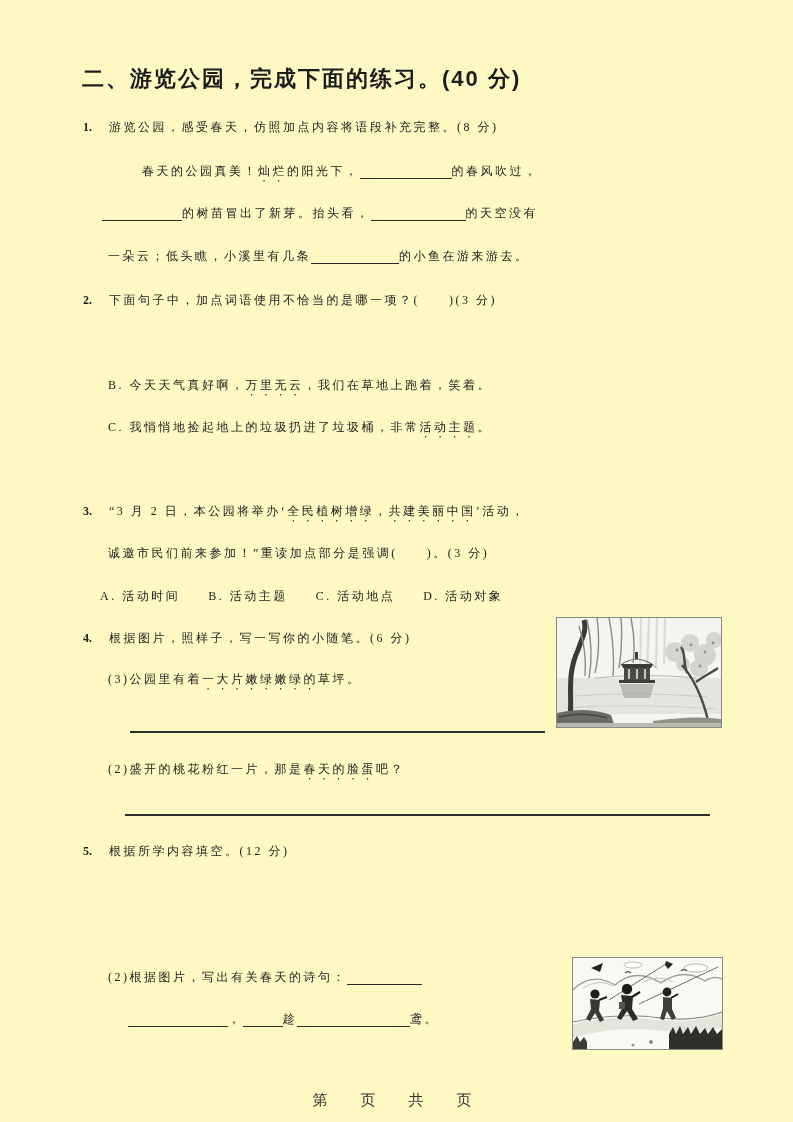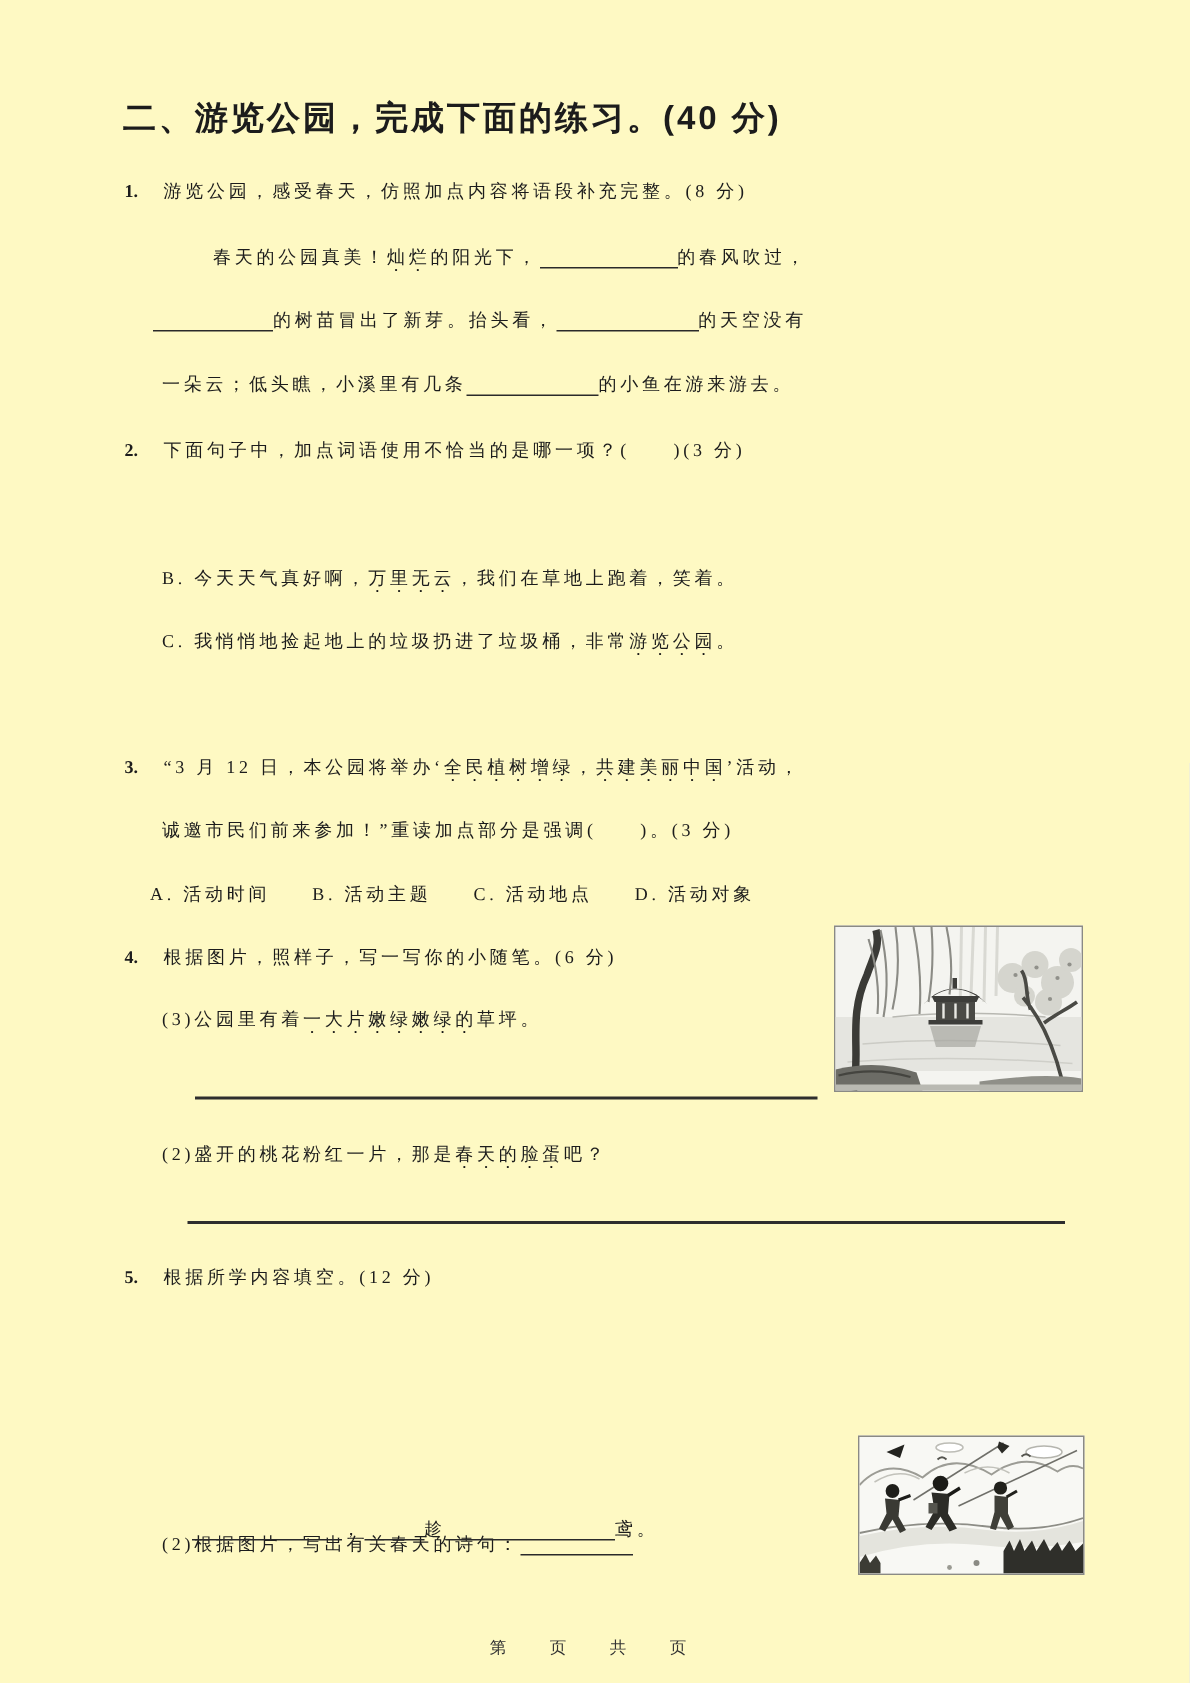--- a/index.html
+++ b/index.html
@@ -55,21 +55,21 @@
   .illus{
     position:absolute;
     border:1px solid #8a8a85;
     background:#f6f6f3;
     box-sizing:border-box;
   }
   .footer{
     position:absolute;
     width:100%;
     text-align:center;
-    font-size:11px;
+    font-size:15px;
     letter-spacing:9px;
     color:#333;
     font-family:"Liberation Sans","DejaVu Sans",sans-serif;
   }
 </style>
 </head>
 <body>
 
 <div class="page">
 
@@ -90,25 +90,25 @@
     <span>一朵云；低头瞧，小溪里有几条</span><span class="blank w88"></span><span>的小鱼在游来游去。</span>
   </div>
 
   <div class="line" style="top:285px;left:83px">
     <span class="qnum">2.</span><span>下面句子中，加点词语使用不恰当的是哪一项？(　　)(3 分)</span>
   </div>
   <div class="line" style="top:370px;left:108px">
     <span>B.</span>&nbsp;<span>今天天气真好啊，</span><span class="em">万里无云</span><span>，我们在草地上跑着，笑着。</span>
   </div>
   <div class="line" style="top:412px;left:108px">
-    <span>C.</span>&nbsp;<span>我悄悄地捡起地上的垃圾扔进了垃圾桶，非常</span><span class="em">游览公园</span><span>。</span>
+    <span>C.</span>&nbsp;<span>我悄悄地捡起地上的垃圾扔进了垃圾桶，非常</span><span class="em">活动主题</span><span>。</span>
   </div>
 
   <div class="line" style="top:496px;left:83px">
-    <span class="qnum">3.</span><span>“3 月 12 日，本公园将举办‘</span><span class="em">全民植树增绿</span><span>，</span><span class="em">共建美丽中国</span><span>’活动，</span>
+    <span class="qnum">3.</span><span>“3 月 2 日，本公园将举办‘</span><span class="em">全民植树增绿</span><span>，</span><span class="em">共建美丽中国</span><span>’活动，</span>
   </div>
   <div class="line" style="top:538px;left:108px">
     <span>诚邀市民们前来参加！”重读加点部分是强调(　　)。(3 分)</span>
   </div>
   <div class="line" style="top:581px;left:100px">
     <span class="opt-gap">A. 活动时间</span><span class="opt-gap">B. 活动主题</span><span class="opt-gap">C. 活动地点</span><span>D. 活动对象</span>
   </div>
 
   <div class="line" style="top:623px;left:83px">
     <span class="qnum">4.</span><span>根据图片，照样子，写一写你的小随笔。(6 分)</span>
@@ -232,21 +232,21 @@
         <path d="M98 40 l7 -4" stroke="#21211c" stroke-width="2" fill="none"></path>
       </g>
 
       <path d="M96 76 l4 -7 l3 7 l4 -8 l3 8 l5 -7 l3 7 l5 -8 l4 8 l5 -6 l3 6 l5 -7 l4 7 l6 -6 l3 6 L149 91 L96 91 Z" fill="#2f2f2a"></path>
       <path d="M0 84 l4 -6 l3 6 l4 -5 l3 5 L14 91 L0 91 Z" fill="#3c3c35"></path>
       <circle cx="78" cy="84" r="2" fill="#8b8b84"></circle>
         <circle cx="60" cy="87" r="1.6" fill="#9a9a92"></circle>
     </svg>
   </div>
 
-  <div class="line" style="top:1014px;left:108px">
+  <div class="line" style="top:962px;left:108px">
     <span>(2)根据图片，写出有关春天的诗句：</span><span class="blank w75"></span>
   </div>
   <div class="line" style="top:1004px;left:128px">
     <span class="blank w100"></span><span>，</span><span class="blank w40"></span><span>趁</span><span class="blank w113"></span><span>鸢。</span>
   </div>
 
   <div class="footer" style="top:1091px">
     <span>第　页　共　页</span>
   </div>
 

